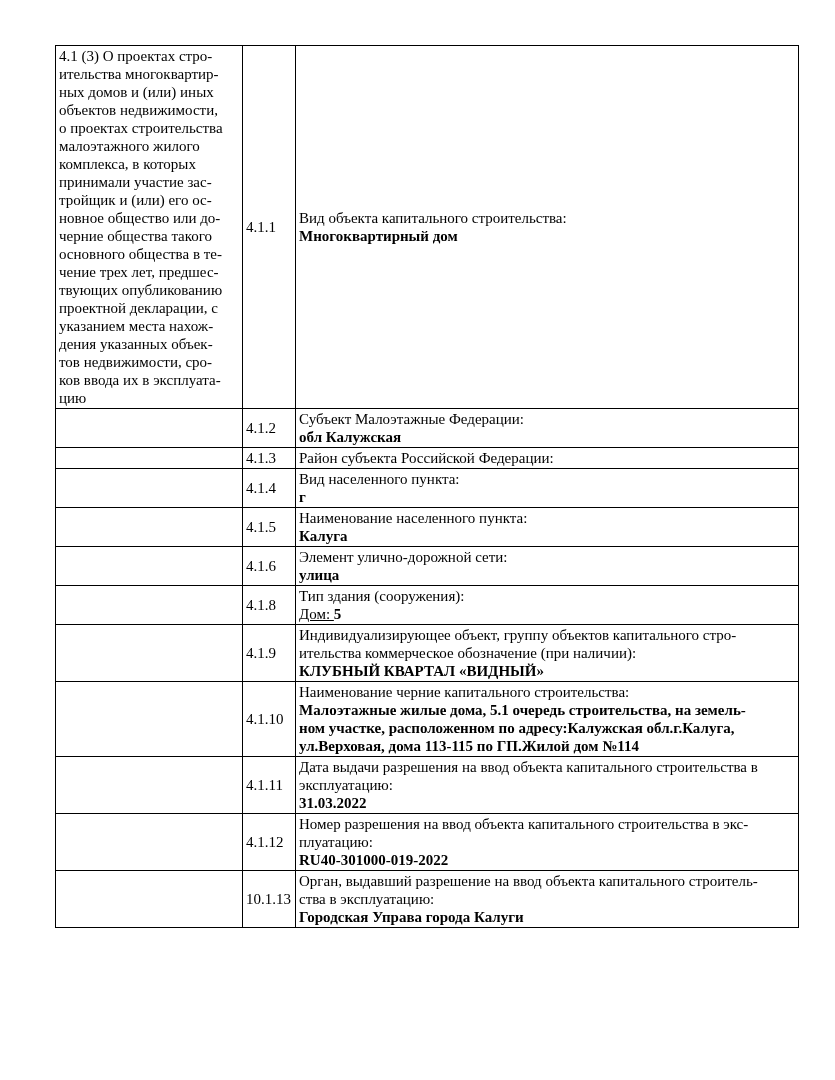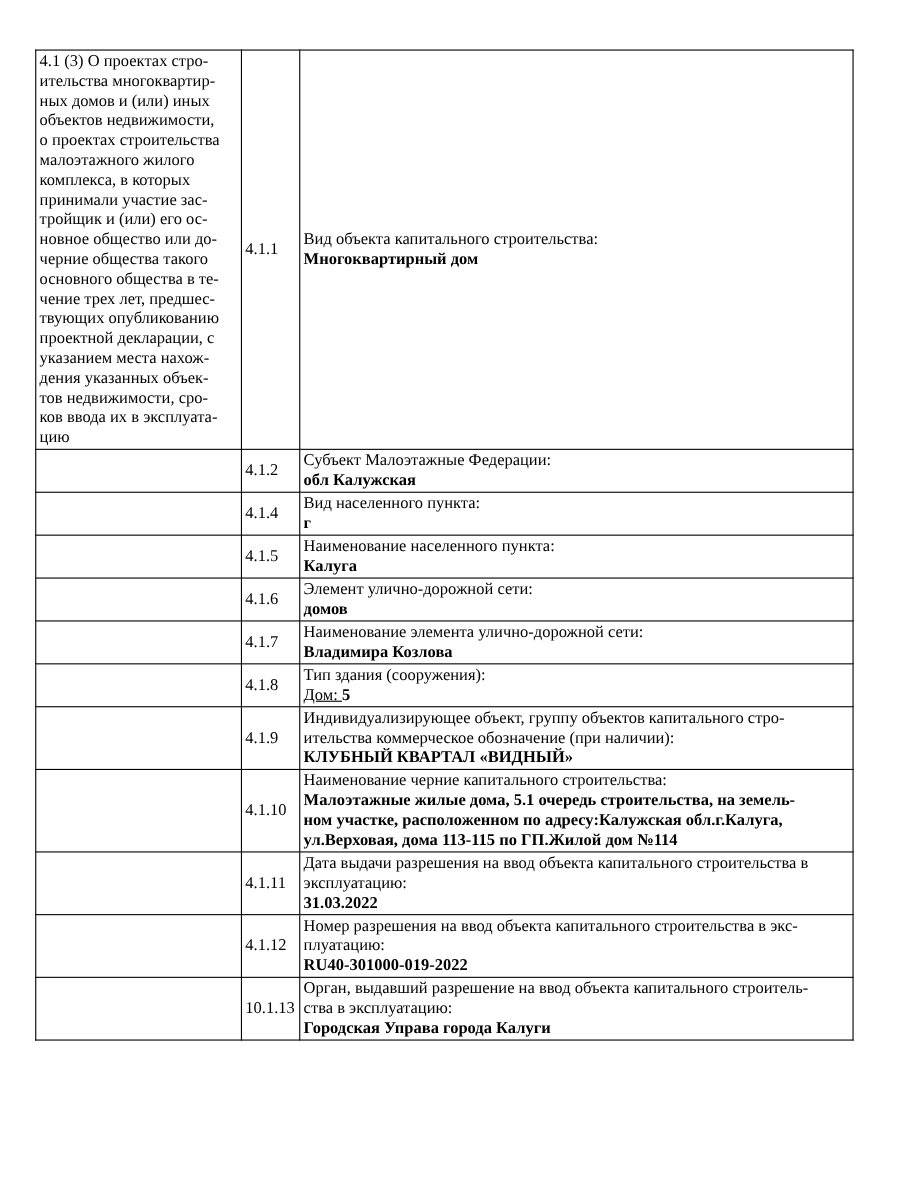--- a/index.html
+++ b/index.html
@@ -7,21 +7,21 @@
     padding: 0;
     background: #ffffff;
     font-family: "Liberation Serif", "DejaVu Serif", serif;
     color: #000000;
   }
   .page {
     width: 835px;
     height: 1080px;
     background: #ffffff;
     box-sizing: border-box;
-    padding: 45px 45px 0 32px;
+    padding: 45px 45px 0 55px;
   }
   table.decl {
     border-collapse: collapse;
     width: 743px;
     table-layout: fixed;
   }
   table.decl td {
     border: 1px solid #000000;
     font-size: 15px;
     line-height: 18px;
@@ -86,20 +86,28 @@
 
       <tr>
         <td class="desc"></td>
         <td class="num">4.1.2</td>
         <td class="content">
           <div class="label">Субъект Малоэтажные Федерации:</div>
           <div class="value"><span class="pfx"></span><span class="b">обл Калужская</span></div>
         </td>
       </tr>
 
+      <tr>
+        <td class="desc"></td>
+        <td class="num">4.1.3</td>
+        <td class="content">
+          <div class="label">Район субъекта Российской Федерации:</div>
+          <div class="value"><span class="pfx"></span><span class="b"></span></div>
+        </td>
+      </tr>
 
       <tr>
         <td class="desc"></td>
         <td class="num">4.1.4</td>
         <td class="content">
           <div class="label">Вид населенного пункта:</div>
           <div class="value"><span class="pfx"></span><span class="b">г</span></div>
         </td>
       </tr>
 
@@ -110,32 +118,24 @@
           <div class="label">Наименование населенного пункта:</div>
           <div class="value"><span class="pfx"></span><span class="b">Калуга</span></div>
         </td>
       </tr>
 
       <tr>
         <td class="desc"></td>
         <td class="num">4.1.6</td>
         <td class="content">
           <div class="label">Элемент улично-дорожной сети:</div>
-          <div class="value"><span class="pfx"></span><span class="b">домов</span></div>
+          <div class="value"><span class="pfx"></span><span class="b">улица</span></div>
         </td>
       </tr>
 
-      <tr>
-        <td class="desc"></td>
-        <td class="num">4.1.7</td>
-        <td class="content">
-          <div class="label">Наименование элемента улично-дорожной сети:</div>
-          <div class="value"><span class="pfx"></span><span class="b">Владимира Козлова</span></div>
-        </td>
-      </tr>
 
       <tr>
         <td class="desc"></td>
         <td class="num">4.1.8</td>
         <td class="content">
           <div class="label">Тип здания (сооружения):</div>
           <div class="value"><span class="pfx">Дом: </span><span class="b">5</span></div>
         </td>
       </tr>
 

